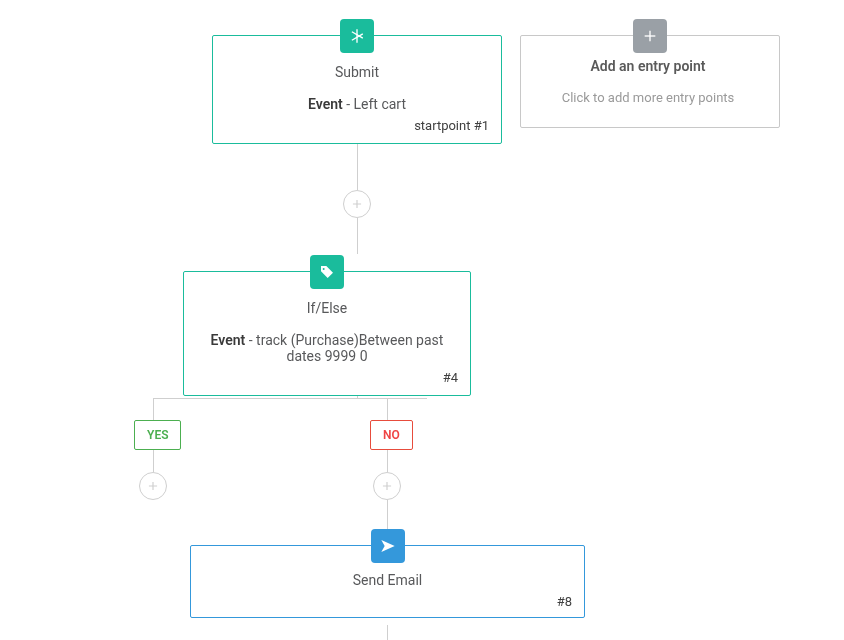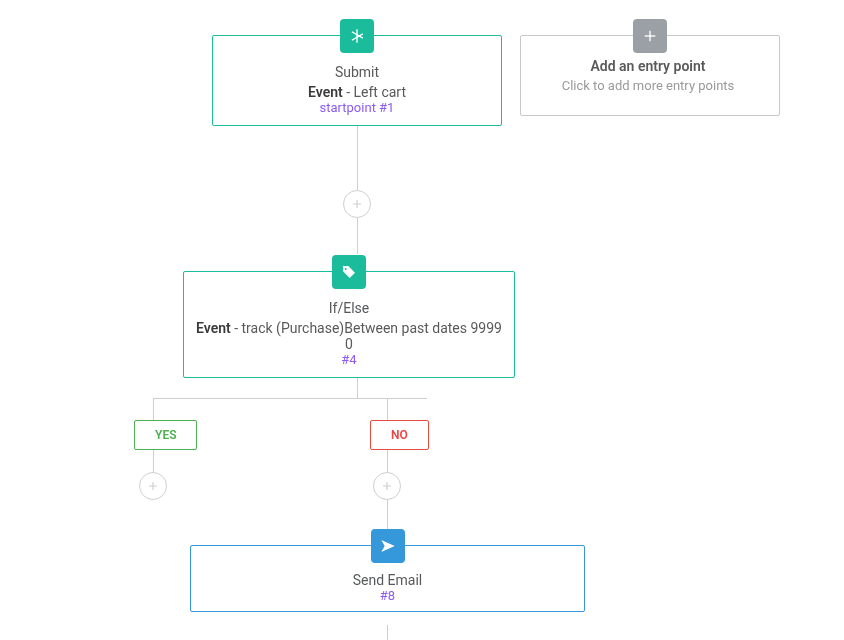--- a/index.html
+++ b/index.html
@@ -27,23 +27,23 @@
     border-radius: 2px;
     text-align: center;
     padding: 28px 12px 10px 12px;
   }
   .node-green { border-color: #1abc9c; }
   .node-teal  { border-color: #1abc9c; }
   .node-blue  { border-color: #3498db; }
   .node-gray  { border-color: #c8c8c8; padding: 22px 20px 22px 16px; }
 
   .node .title { font-size: 14px; color: #58595b; }
-  .node .subtitle { font-size: 14px; color: #58595b; margin-top: 4px; }
+  .node .subtitle { font-size: 14px; color: #58595b; margin-top: 16px; }
   .node .subtitle .bold { font-weight: 600; color: #3a3a3a; }
-  .node .idtag { font-size: 13px; color: #8b5cf6; }
+  .node .idtag { text-align: right; font-size: 13px; color: #404040; margin-top: 6px; }
 
   .node-gray .title { font-weight: 600; color: #5a5a5a; }
   .node-gray .subtitle { color: #9a9a9a; font-size: 13px; }
 
   
   .badge {
     position: absolute;
     top: -17px;
     left: 50%;
     transform: translateX(-50%);
@@ -78,21 +78,21 @@
   .plus svg { width: 14px; height: 14px; stroke: #cfcfcf; }
 
   
   .branch-label {
     position: absolute;
     border: 1px solid;
     border-radius: 2px;
     background: #fff;
     font-size: 12px;
     font-weight: 600;
-    padding: 7px 20px;
+    padding: 7px 12px;
     text-align: right;
   }
   .lbl-yes { color: #4caf50; border-color: #4caf50; }
   .lbl-no  { color: #ef4444; border-color: #e74c3c; }
 
   
   .line { position: absolute; background: #cfcfcf; }
   .line.v { width: 1px; }
   .line.h { height: 1px; }
 
@@ -156,21 +156,21 @@
   <div class="title">Add an entry point</div>
   <div class="subtitle">Click to add more entry points</div>
 </div>
 
 <div class="plus" style="left:343px; top:190px;">
   <svg viewBox="0 0 24 24" fill="none" stroke-width="2">
         <path d="M12 5v14M5 12h14"></path>
       </svg>
 </div>
 
-<div class="node node-teal" style="left:183px; top:271px; width:332px;">
+<div class="node node-teal" style="left:183px; top:271px; width:288px;">
   <div class="badge badge-teal">
     <svg viewBox="0 0 24 24">
           <path d="M3 3h8l10 10-8 8L3 11V3zm4 3a1.5 1.5 0 100 3 1.5 1.5 0 000-3z"></path>
         </svg>
   </div>
   <div class="title">If/Else</div>
   <div class="subtitle">
     <span class="bold">Event</span><span> - track (Purchase)Between past dates 9999 0</span>
   </div>
   <div class="idtag">#4</div>

